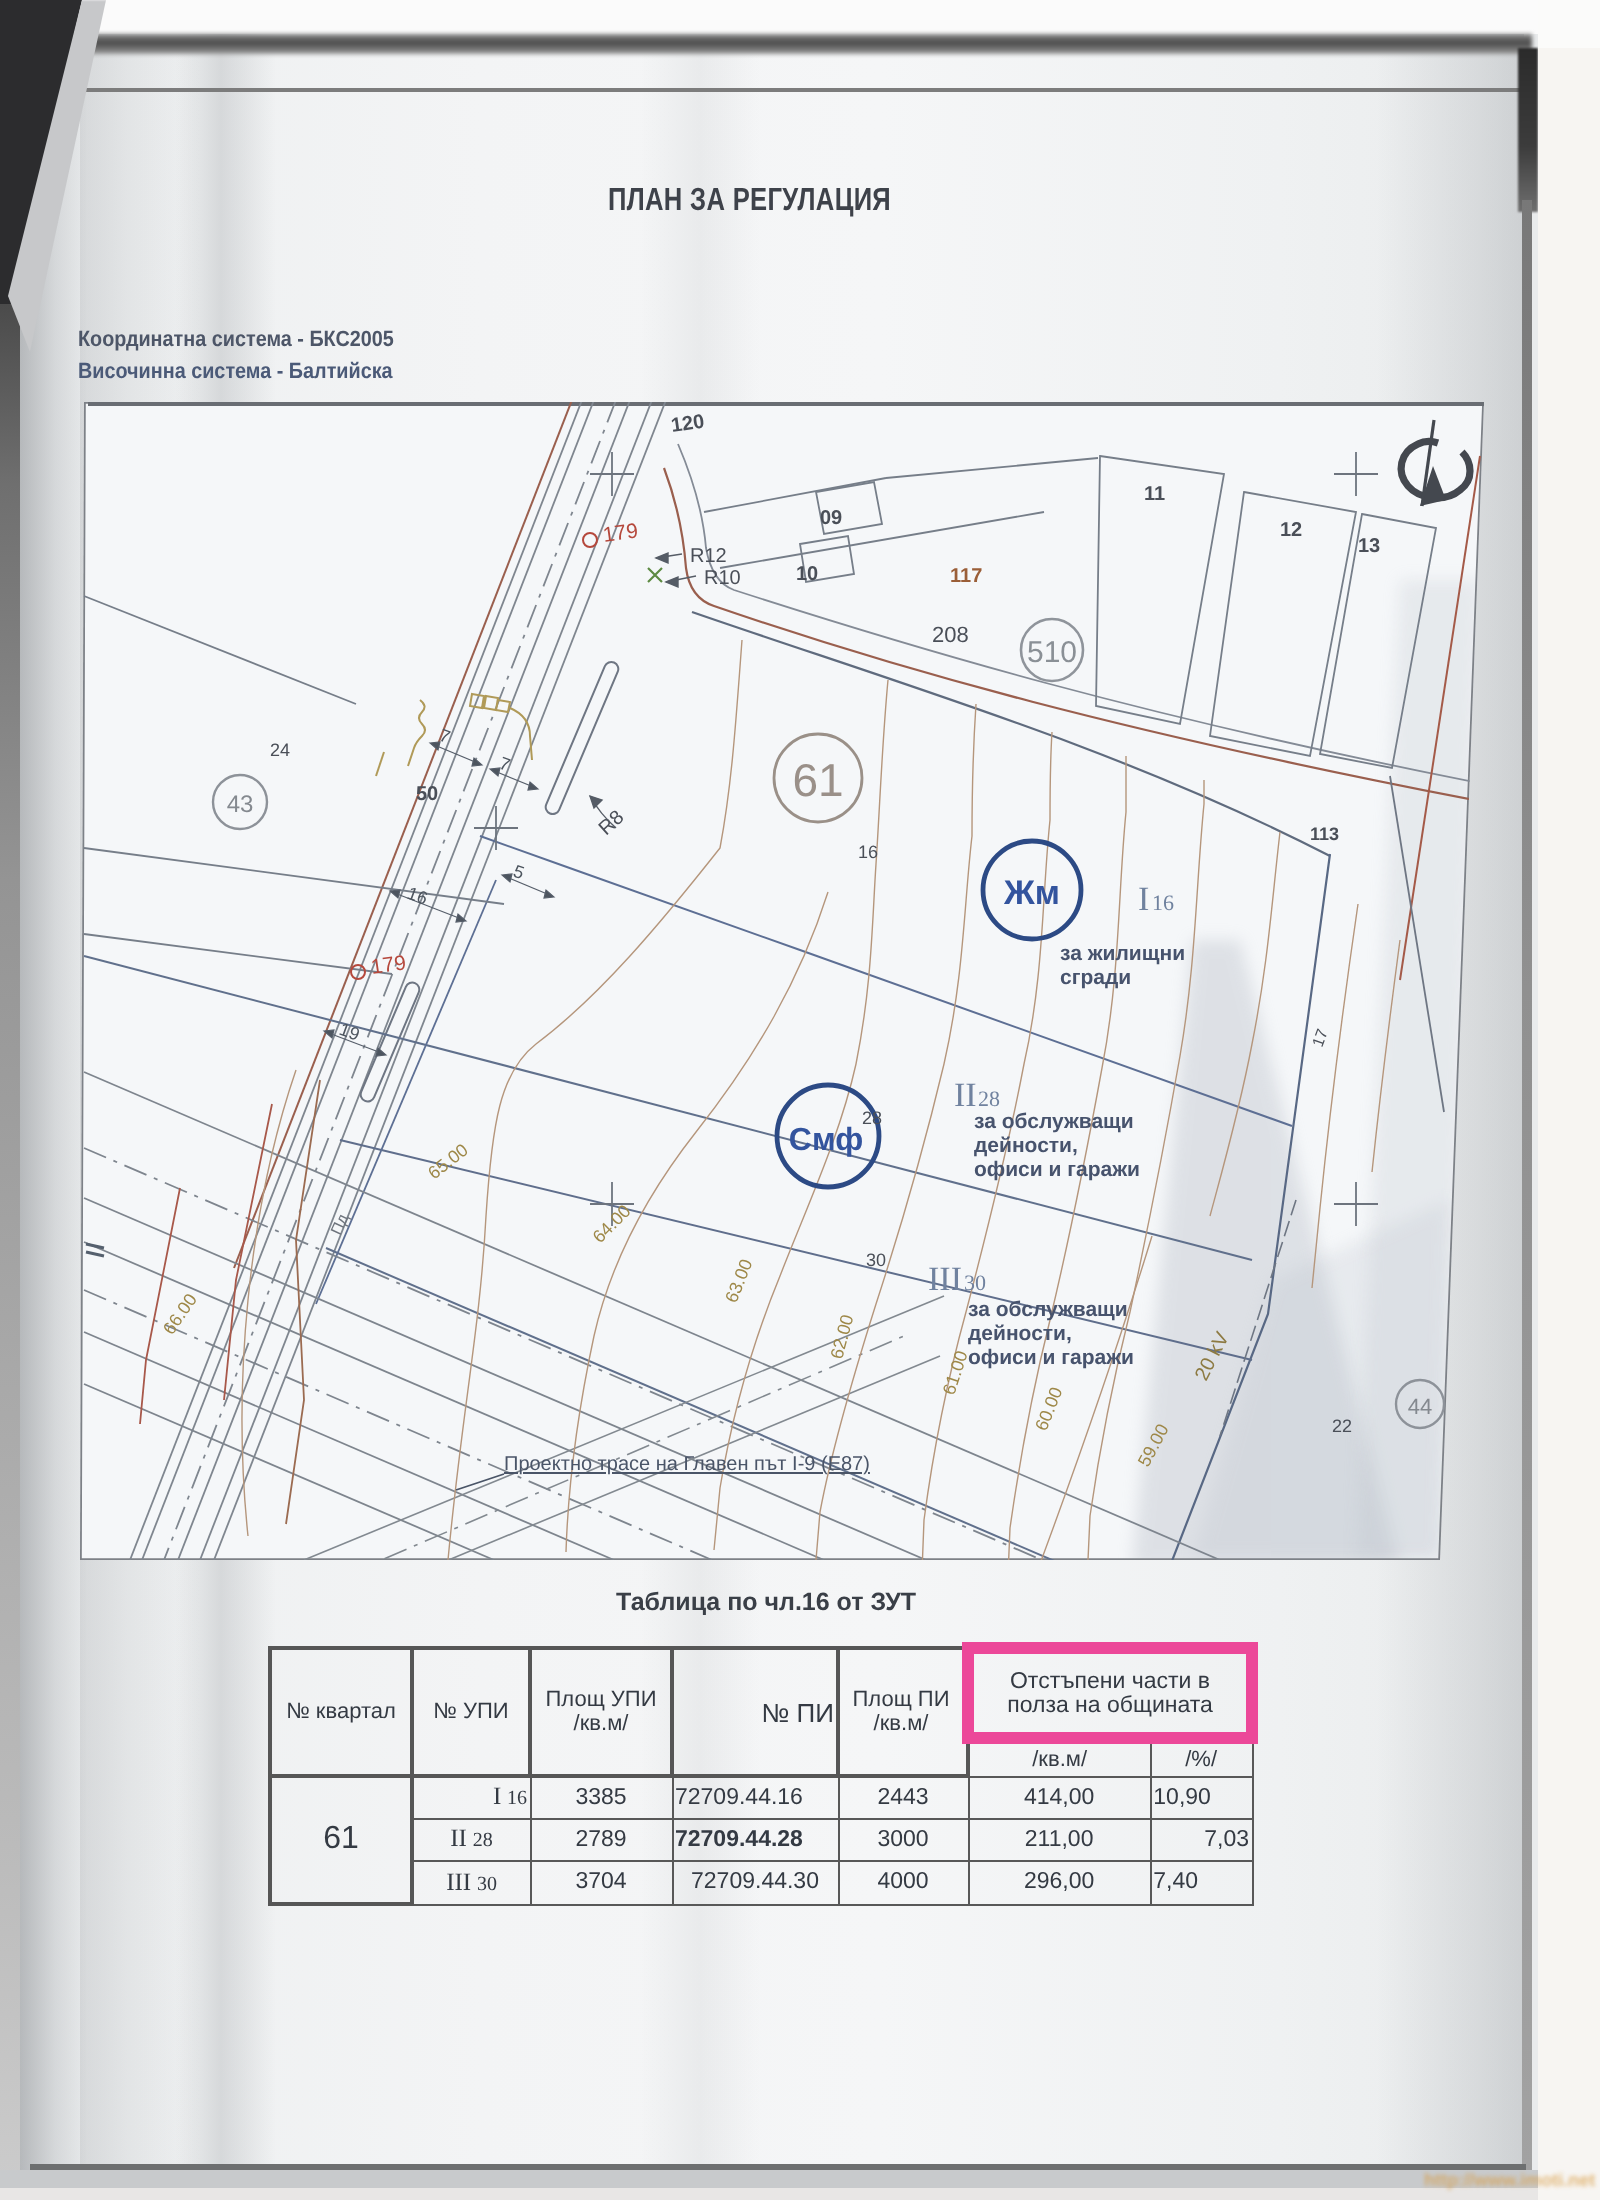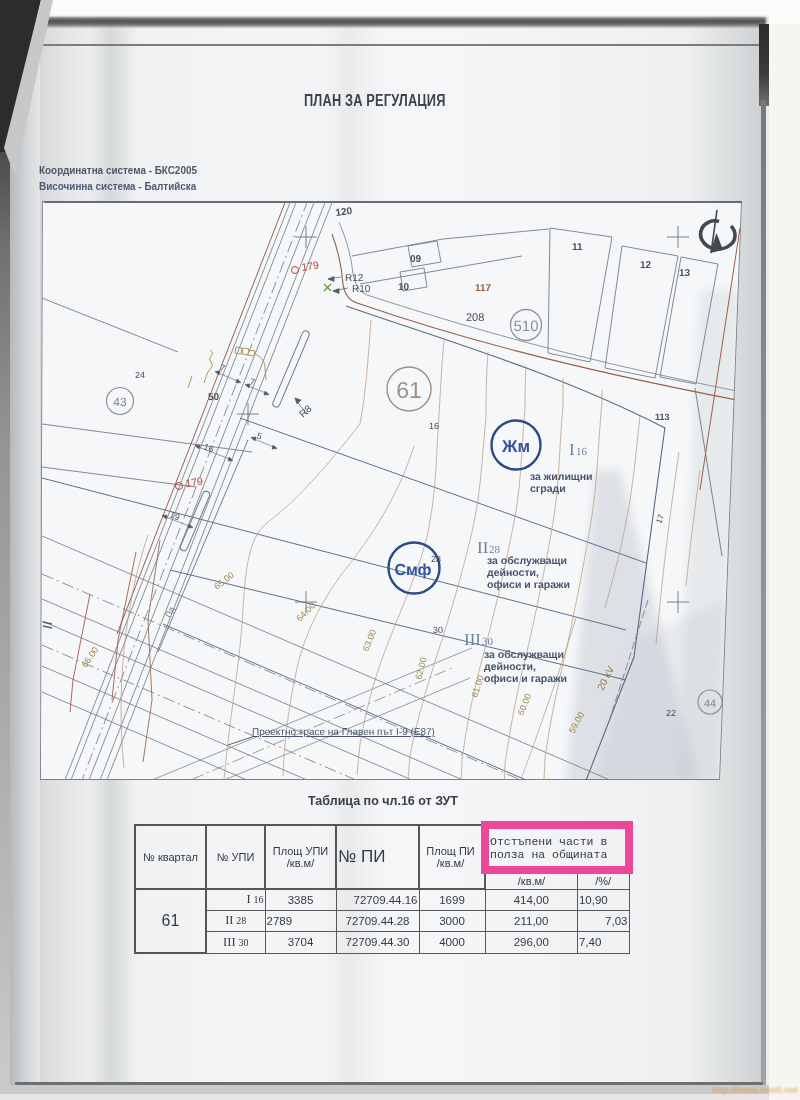--- a/index.html
+++ b/index.html
@@ -314,41 +314,41 @@
 <div class="abs" style="left:233px;top:794px;width:300px;text-align:center;font-size:12.5px;
   font-weight:bold;color:#3a3f47;">Таблица по чл.16 от ЗУТ</div>
 
 <div class="abs" style="left:134px;top:821px;">
 <table style="border-collapse:collapse;font-family:'Liberation Sans',sans-serif;color:#343a43;">
   <tbody>
         <tr style="height:45px;">
     <td rowspan="2" style="border:2px solid #565656;width:67px;text-align:center;font-size:11px;">№ квартал</td>
     <td rowspan="2" style="border:2px solid #565656;width:55px;text-align:center;font-size:11px;margin-top:12px;">№ УПИ</td>
     <td rowspan="2" style="border:2px solid #565656;width:67px;text-align:center;font-size:11px;">Площ УПИ<br>/кв.м/</td>
-    <td rowspan="2" style="border:2px solid #565656;width:79px;text-align:left;font-size:17px;">№ ПИ</td>
+    <td rowspan="2" style="border:2px solid #565656;width:79px;text-align:right;font-size:13px;">№ ПИ</td>
     <td rowspan="2" style="border:2px solid #565656;width:59px;text-align:center;font-size:11px;">Площ ПИ<br>/кв.м/</td>
-    <td colspan="2" style="border:8px solid #ec4899;width:134px;text-align:left;font-size:11.5px;font-family:Liberation Mono, monospace;">Отстъпени части в<br>полза на общината</td>
+    <td colspan="2" style="border:6px solid #ec4899;width:134px;text-align:center;font-size:11.5px;">Отстъпени части в<br>полза на общината</td>
   </tr>
   <tr style="height:19px;">
     <td style="border:1.4px solid #585858;width:79px;text-align:center;font-size:11px;">/кв.м/</td>
     <td style="border:1.4px solid #585858;width:43px;text-align:center;font-size:11px;">/%/</td>
   </tr>
   <tr style="height:21px;font-size:11.5px;">
     <td rowspan="3" style="border:2px solid #565656;text-align:center;font-size:16px;">61</td>
     <td style="border:1.4px solid #585858;text-align:right;font-family:'Liberation Serif',serif;"><span style="font-size:12.5px">I</span> <span style="font-size:10px">16</span></td>
     <td style="border:1.4px solid #585858;text-align:center;">3385</td>
-    <td style="border:1.4px solid #585858;text-align:right;">72709.44.16</td>
-    <td style="border:1.4px solid #585858;text-align:center;">1699</td>
+    <td style="border:1.4px solid #585858;text-align:left;">72709.44.16</td>
+    <td style="border:1.4px solid #585858;text-align:center;">2443</td>
     <td style="border:1.4px solid #585858;text-align:center;">414,00</td>
     <td style="border:1.4px solid #585858;text-align:left;">10,90</td>
   </tr>
   <tr style="height:21px;font-size:11.5px;padding-left:36px;">
     <td style="border:1.4px solid #585858;text-align:center;font-family:'Liberation Serif',serif;"><span style="font-size:12.5px">II</span> <span style="font-size:10px">28</span></td>
-    <td style="border:1.4px solid #585858;">2789</td>
-    <td style="border:1.4px solid #585858;text-align:center;">72709.44.28</td>
+    <td style="border:1.4px solid #585858;text-align:center;">2789</td>
+    <td style="border:1.4px solid #585858;text-align:left;font-weight:bold;">72709.44.28</td>
     <td style="border:1.4px solid #585858;text-align:center;">3000</td>
     <td style="border:1.4px solid #585858;text-align:center;margin-left:28px;">211,00</td>
     <td style="border:1.4px solid #585858;text-align:right;">7,03</td>
   </tr>
   <tr style="height:22px;font-size:11.5px;">
     <td style="border:1.4px solid #585858;text-align:center;font-family:'Liberation Serif',serif;"><span style="font-size:12.5px">III</span> <span style="font-size:10px">30</span></td>
     <td style="border:1.4px solid #585858;text-align:center;">3704</td>
     <td style="border:1.4px solid #585858;text-align:center;margin-left:18px;">72709.44.30</td>
     <td style="border:1.4px solid #585858;text-align:center;">4000</td>
     <td style="border:1.4px solid #585858;text-align:center;">296,00</td>

